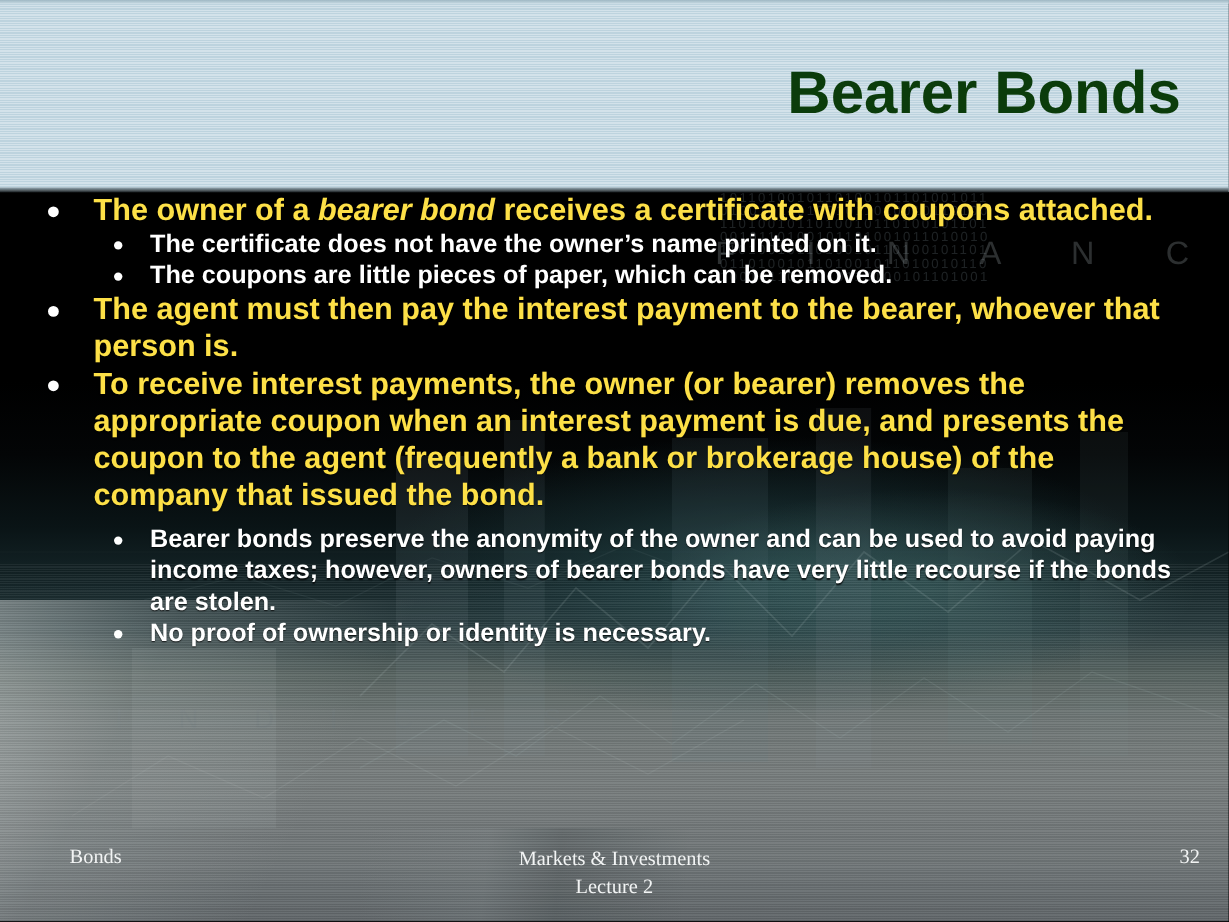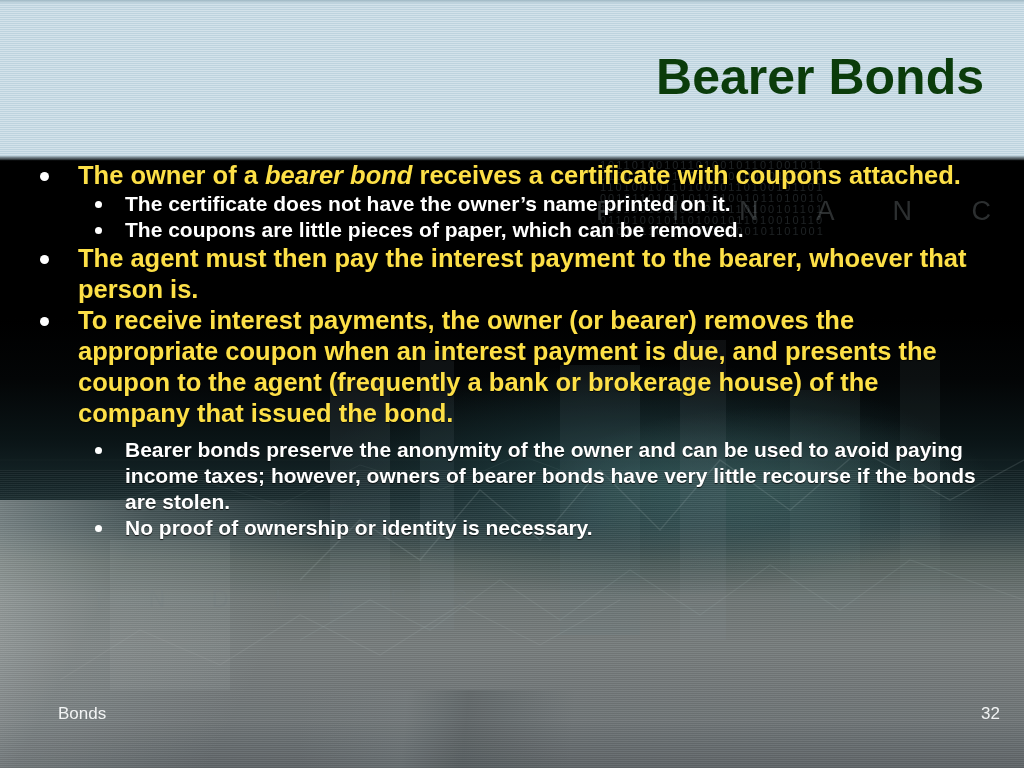--- a/index.html
+++ b/index.html
@@ -223,21 +223,21 @@
     border-radius: 50%;
     background: #ffffff;
   }
   .em-bi { font-style: italic; font-weight: bold; }
 
   
   #footer {
     position: absolute;
     left: 0; top: 690px;
     width: 1024px; height: 78px;
-    font-family: Liberation Sans, sans-serif;
+    font-family: Liberation Serif, serif;
     color: #f2f4f4;
     font-size: 17px;
   }
   #footer-left {
     position: absolute;
     left: 58px; top: 14px;
   }
   #footer-center {
     position: absolute;
     left: 0; top: 14px;
@@ -341,16 +341,20 @@
             <span>No proof of ownership or identity is necessary.</span>
           </li>
         </ul>
       </li>
 
     </ul>
   </div>
 
   <div id="footer">
     <div id="footer-left">Bonds</div>
+    <div id="footer-center">
+      <div>Markets &amp; Investments</div>
+      <div>Lecture 2</div>
+    </div>
     <div id="footer-right">32</div>
   </div>
 
 </div>
 
 </body></html>

